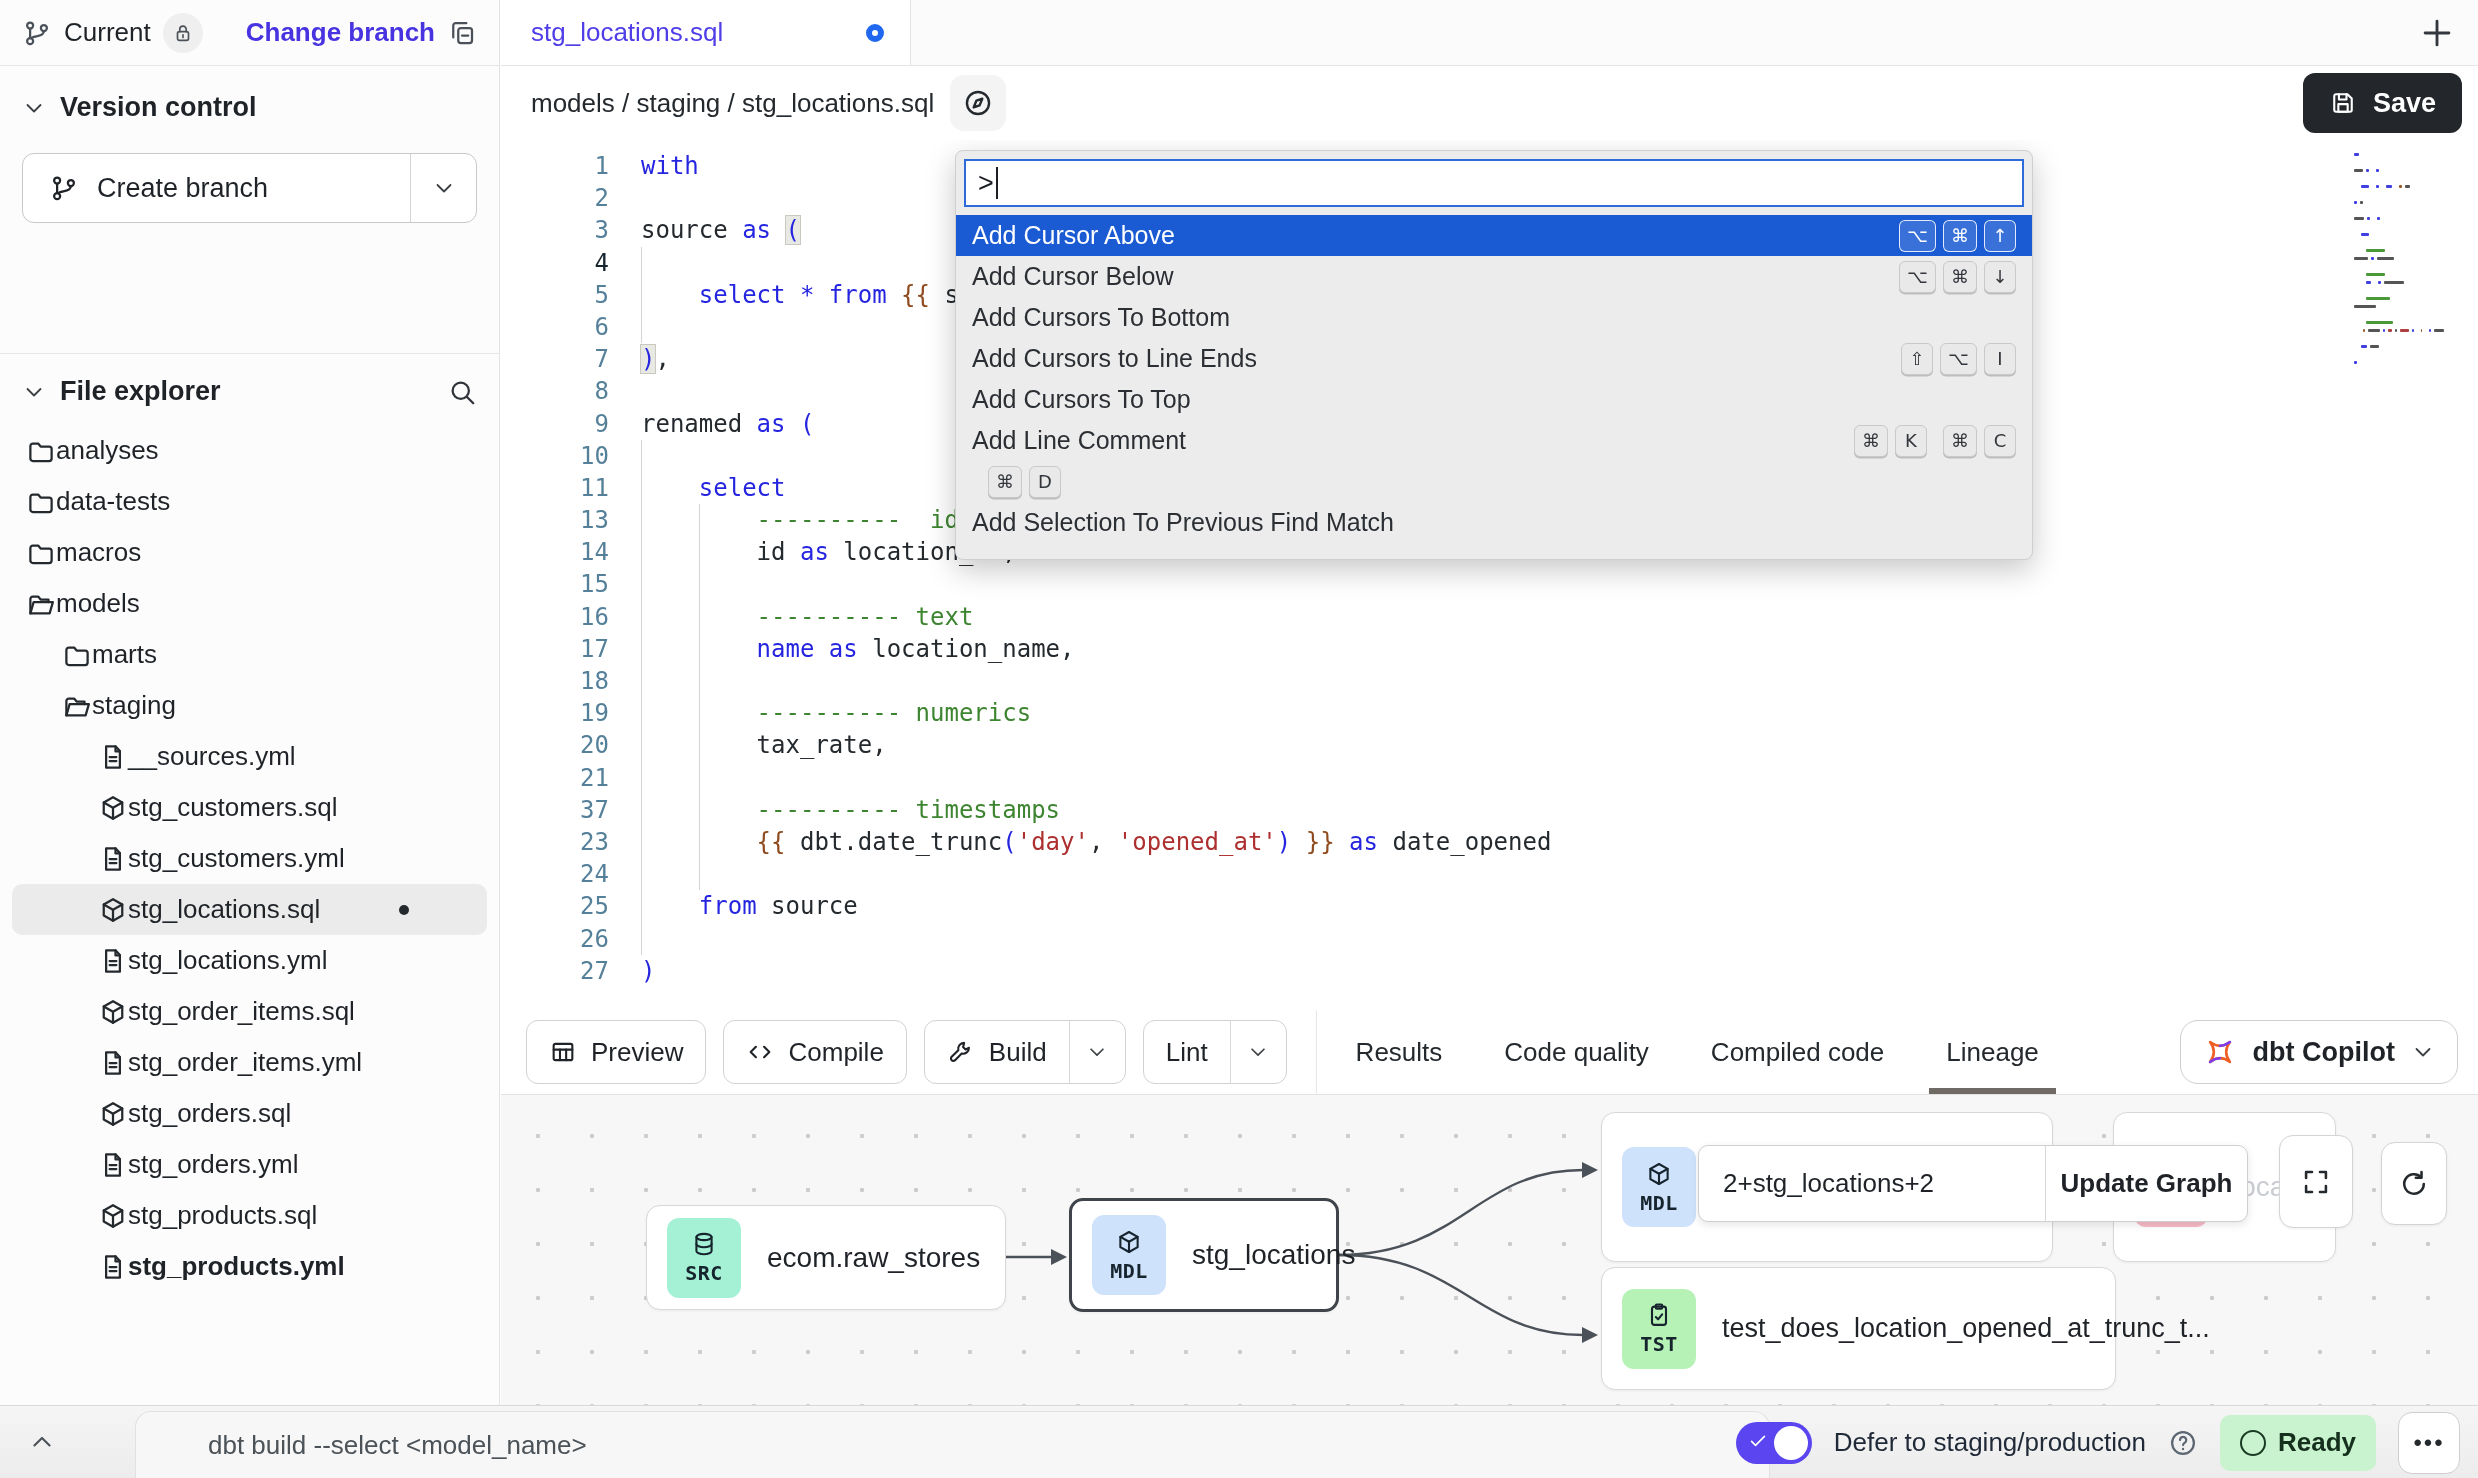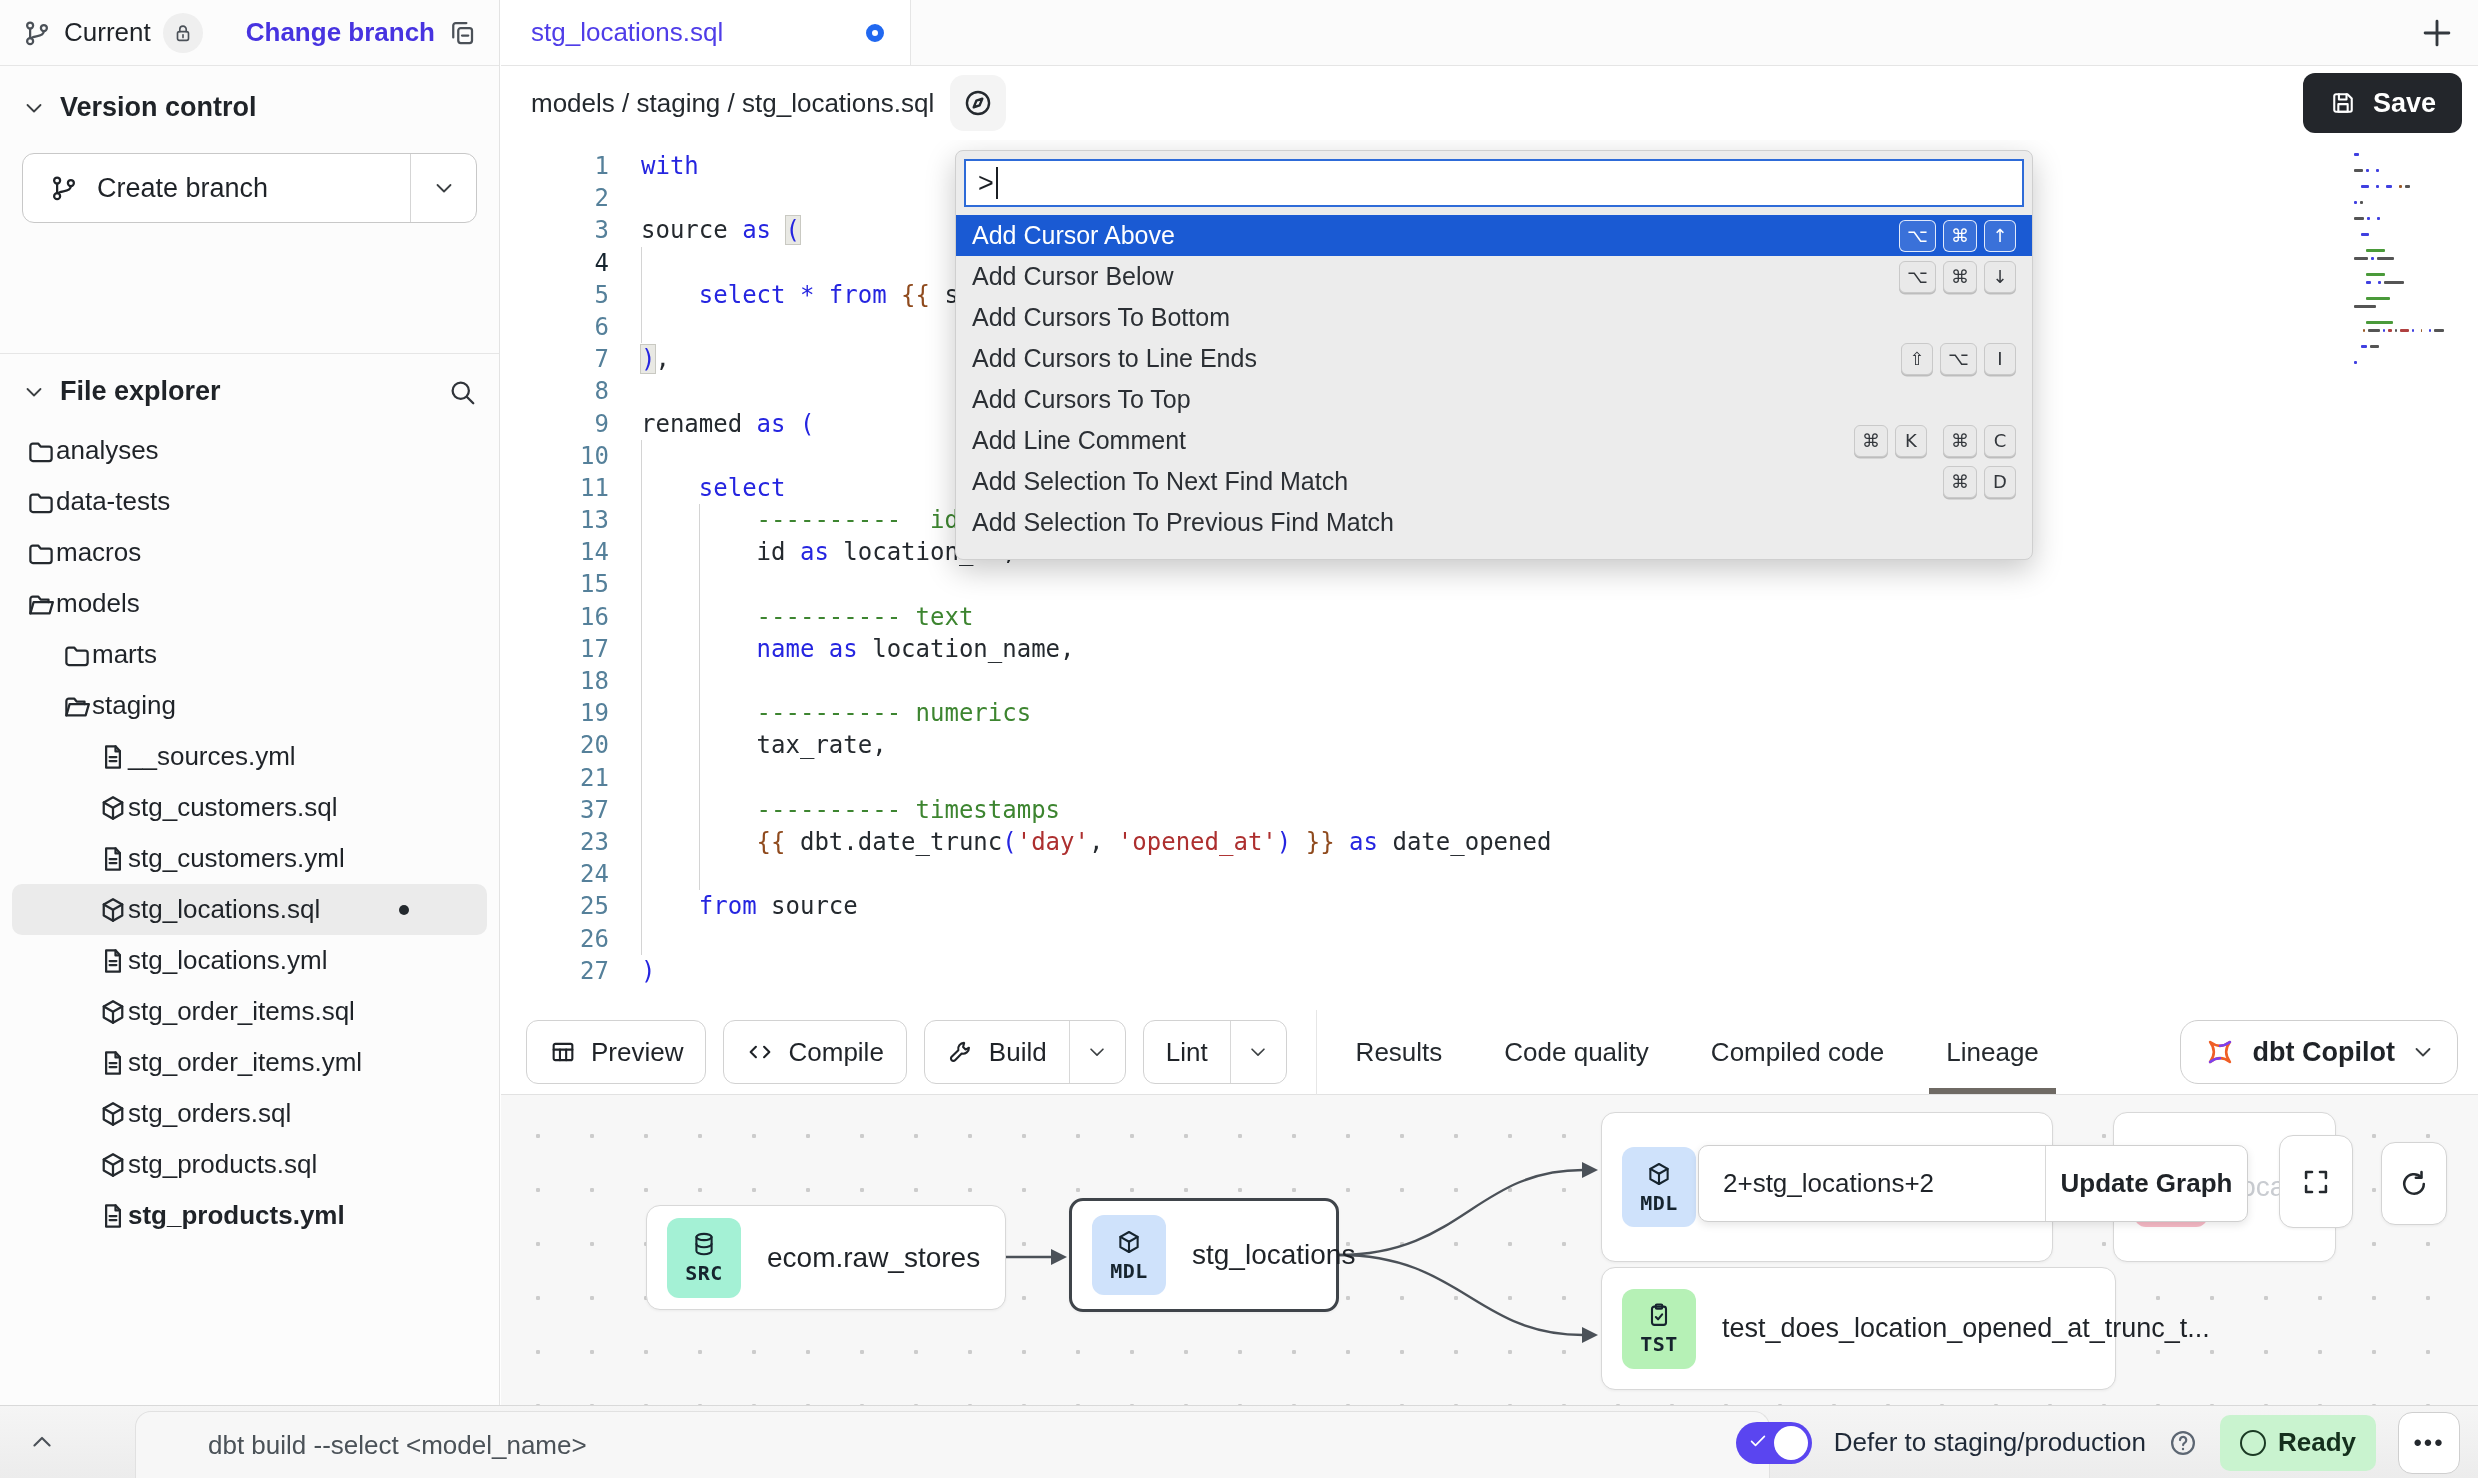--- a/index.html
+++ b/index.html
@@ -387,20 +387,30 @@
           </div>
           <div class="tree-item" style="padding-left: 86px;">
             <span class="ic">
               <svg viewBox="0 0 24 24" fill="none" stroke="currentColor" stroke-width="1.8" stroke-linecap="round" stroke-linejoin="round">
                 <path d="M12 3.4l7.4 4.2v8.8L12 20.6l-7.4-4.2V7.6z"></path>
                 <path d="M4.6 7.6L12 11.8l7.4-4.2"></path>
                 <path d="M12 11.8v8.8"></path>
               </svg>
             </span>
             <span>stg_orders.sql</span>
+          </div>
+          <div class="tree-item" style="padding-left: 86px;">
+            <span class="ic">
+              <svg viewBox="0 0 24 24" fill="none" stroke="currentColor" stroke-width="1.8" stroke-linecap="round" stroke-linejoin="round">
+                <path d="M6.5 3.5h7.5l3.5 3.7V20.5h-11z"></path>
+                <path d="M14 3.5V7.5h3.5"></path>
+                <path d="M9.3 12h5.4M9.3 15.2h5.4"></path>
+              </svg>
+            </span>
+            <span>stg_orders.yml</span>
           </div>
           <div class="tree-item" style="padding-left: 86px;">
             <span class="ic">
               <svg viewBox="0 0 24 24" fill="none" stroke="currentColor" stroke-width="1.8" stroke-linecap="round" stroke-linejoin="round">
                 <path d="M12 3.4l7.4 4.2v8.8L12 20.6l-7.4-4.2V7.6z"></path>
                 <path d="M4.6 7.6L12 11.8l7.4-4.2"></path>
                 <path d="M12 11.8v8.8"></path>
               </svg>
             </span>
             <span>stg_products.sql</span>
@@ -736,21 +746,20 @@
               <span class="kgroup">
                 <span class="kcap">⌘</span>
                 <span class="kcap">K</span>
               </span>
               <span class="kgroup">
                 <span class="kcap">⌘</span>
                 <span class="kcap">C</span>
               </span>
             </div>
             <div class="pal-row">
-              <span class="lbl">Add Selection To Next Find Match</span>
               <span class="kgroup">
                 <span class="kcap">⌘</span>
                 <span class="kcap">D</span>
               </span>
             </div>
             <div class="pal-row">
               <span class="lbl">Add Selection To Previous Find Match</span>
             </div>
           </div>
         <div class="pal-clip"></div>

